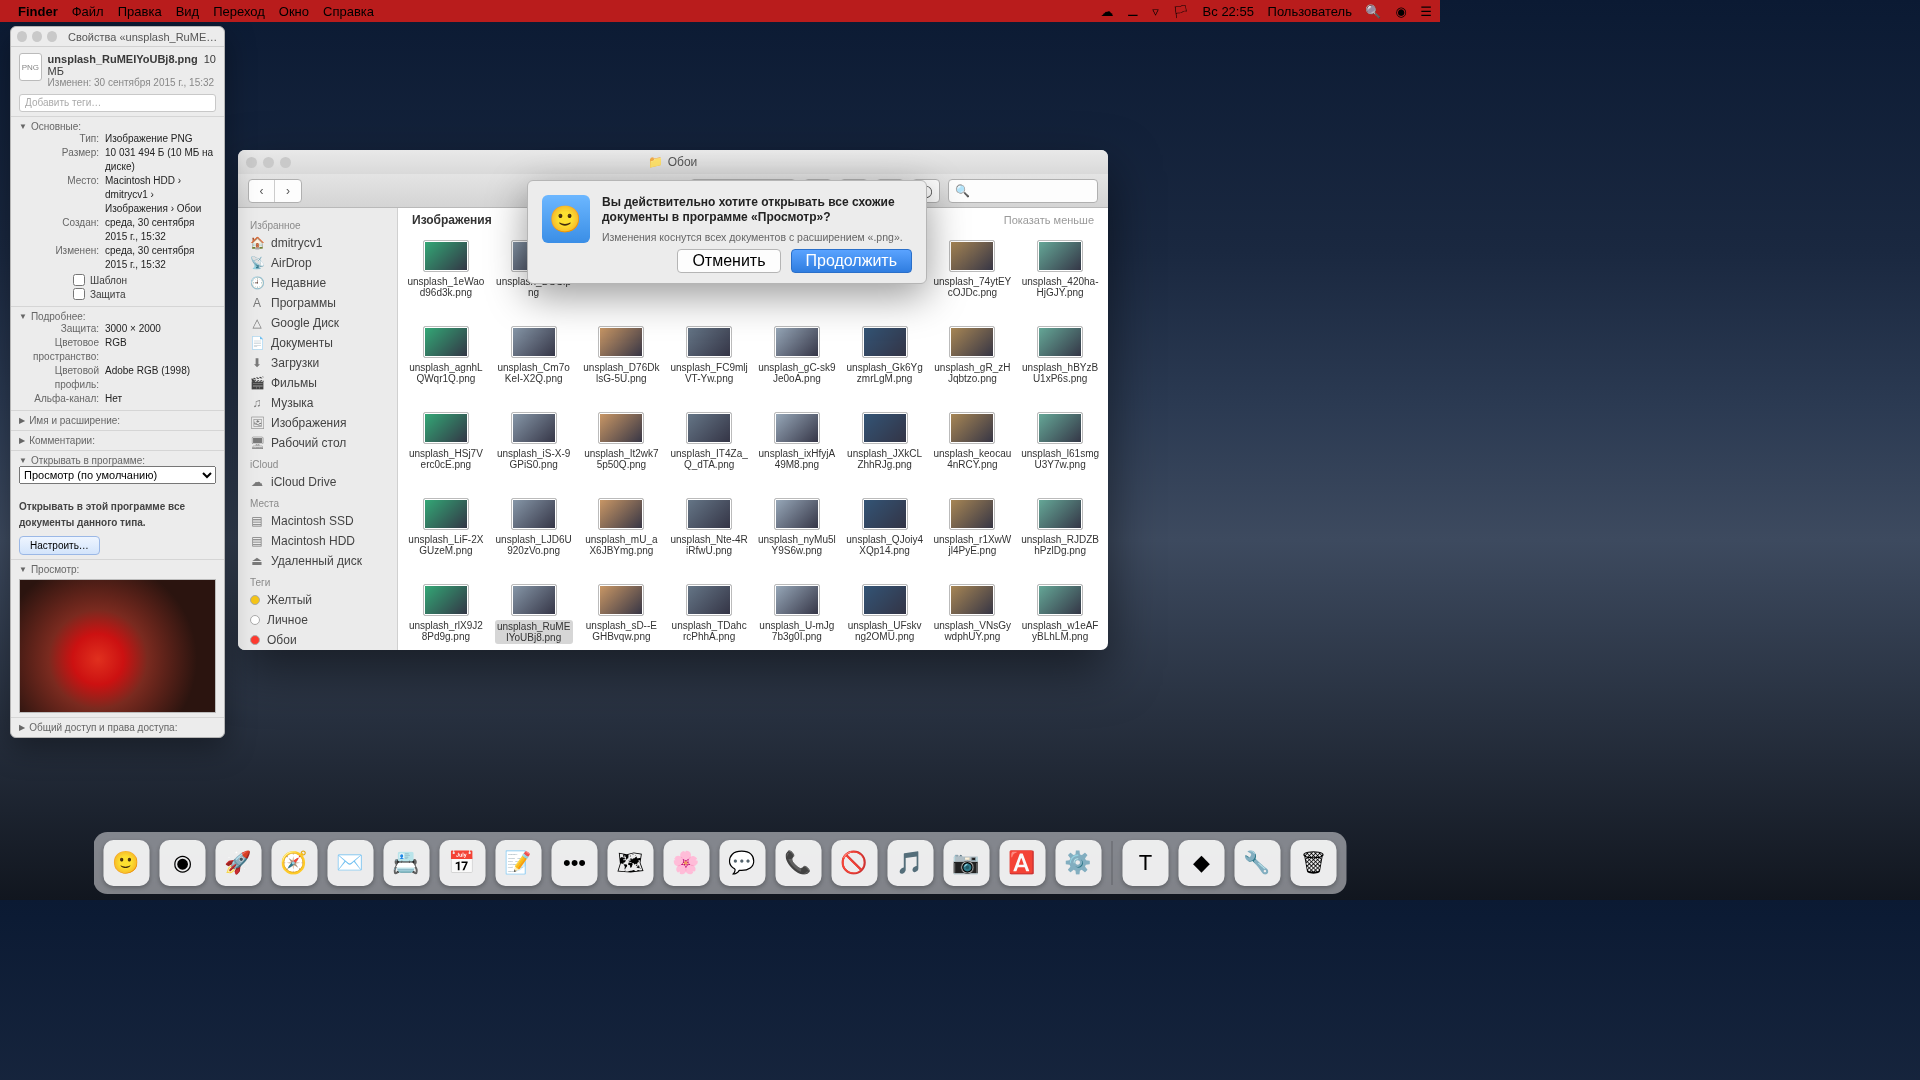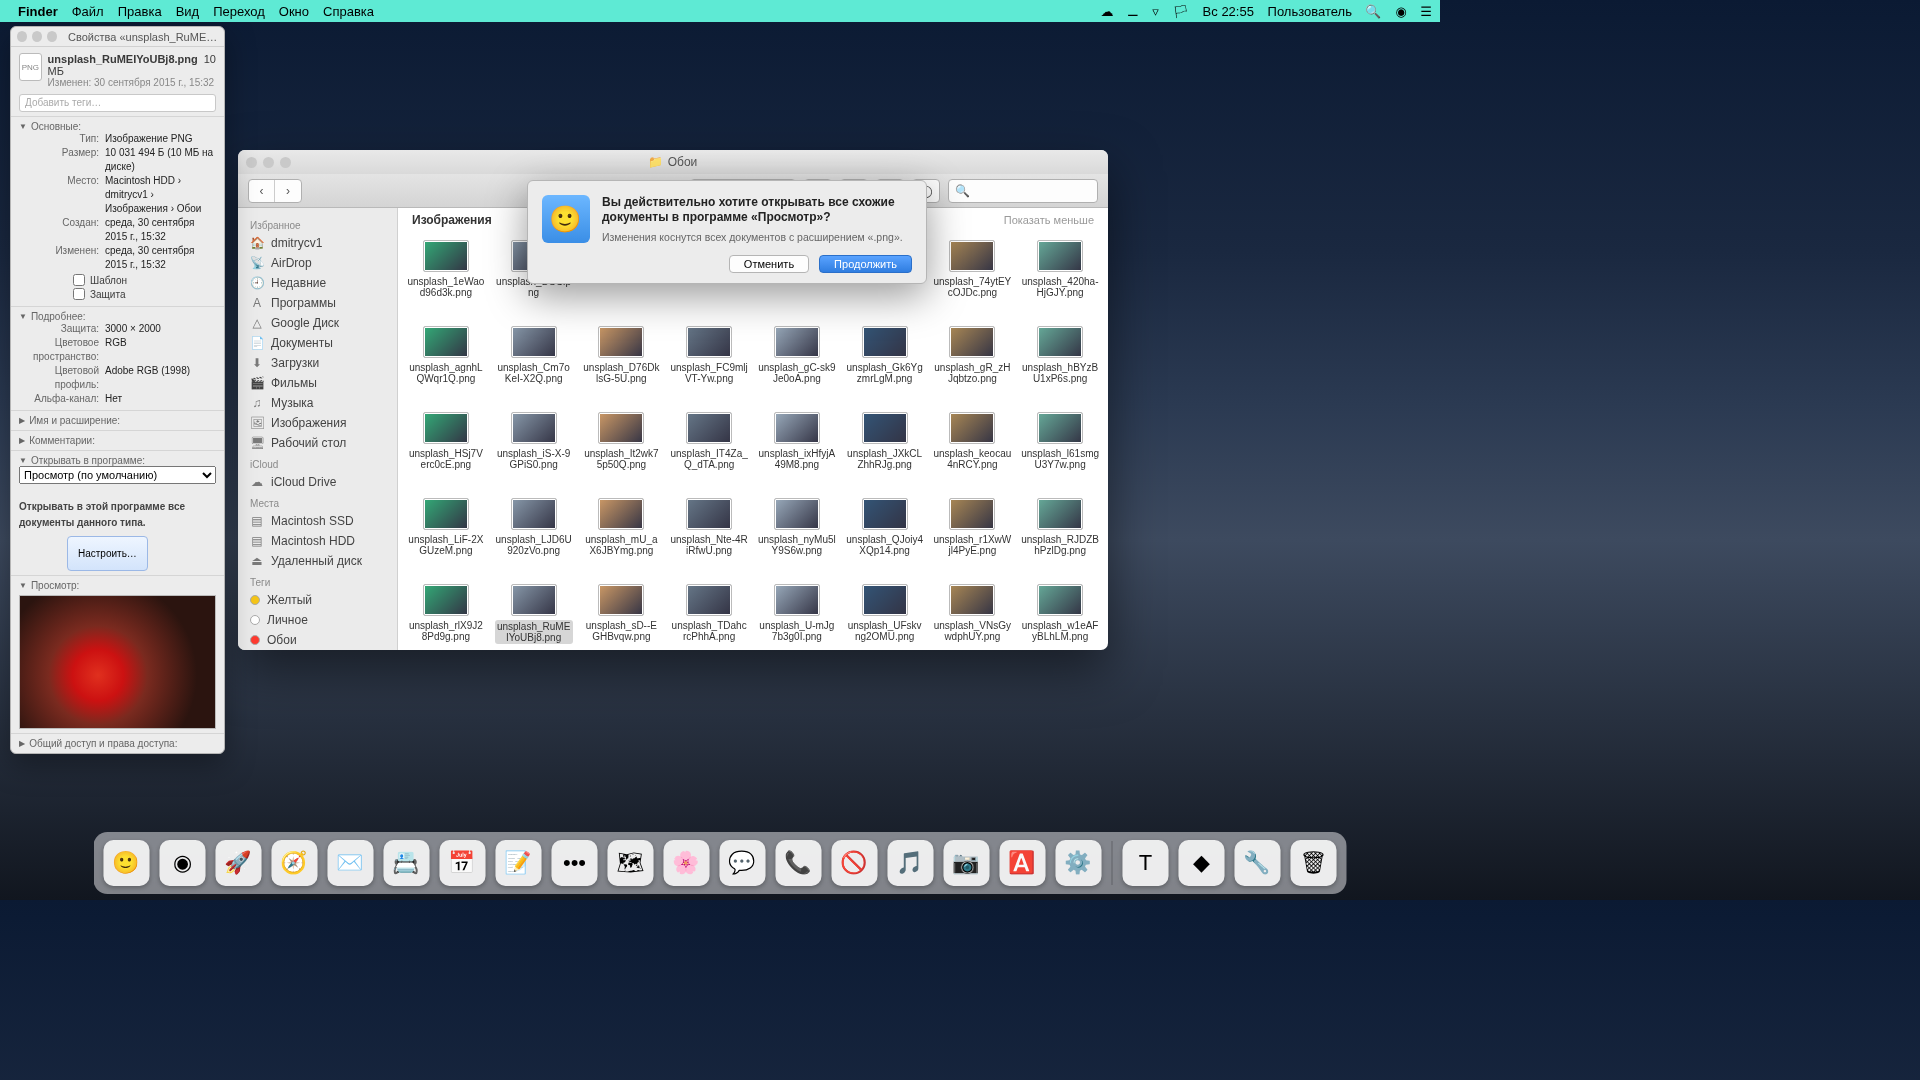--- a/index.html
+++ b/index.html
@@ -1,18 +1,18 @@
 <!DOCTYPE html>
 <html><head>
 <meta charset="utf-8">
 <style>
   * { box-sizing: border-box; margin: 0; padding: 0; font-family: -apple-system, "Helvetica Neue", Arial, sans-serif; }
   body { width: 1440px; height: 900px; overflow: hidden; position: relative; background: linear-gradient(180deg,#0b1a33 0%,#1a2840 28%,#2b3a52 45%,#3d4a5f 60%,#11161f 100%); }
   
-  .menubar { position:absolute; top:0; left:0; right:0; height:22px; background:#5eead4; display:flex; align-items:center; font-size:13px; color:#000; padding:0 8px; z-index:100; }
+  .menubar { position:absolute; top:0; left:0; right:0; height:22px; background:#b91c1c; display:flex; align-items:center; font-size:13px; color:#000; padding:0 8px; z-index:100; }
   .menubar .apple { margin-right:10px; font-size:14px; }
   .menubar .app { font-weight:600; margin-right:14px; }
   .menubar .m { margin-right:14px; }
   .menubar .spacer { flex:1; }
   .menubar .status > * { margin-left:10px; display:inline-flex; align-items:center; }
   
   .info { position:absolute; top:26px; left:10px; width:215px; background:#ececec; border:1px solid #b5b5b5; border-radius:6px; box-shadow:0 10px 30px rgba(0,0,0,.35); font-size:11px; color:#3a3a3a; z-index:30; }
   .info .titlebar { height:20px; display:flex; align-items:center; padding:0 6px; gap:5px; border-bottom:1px solid #d0d0d0; }
   .tl { width:11px; height:11px; border-radius:50%; background:#c9c9c9; }
   .info .titlebar .t { font-size:11px; color:#555; margin-left:6px; white-space:nowrap; overflow:hidden; text-overflow:ellipsis; }
@@ -25,21 +25,21 @@
   .sect { border-top:1px solid #d5d5d5; padding:4px 8px; }
   .sect .shead { font-size:10px; color:#666; display:flex; align-items:center; gap:4px; }
   .sect .shead .tri { font-size:8px; }
   .kv { display:flex; font-size:10px; line-height:14px; }
   .kv .k { width:86px; text-align:right; color:#666; padding-right:6px; }
   .kv .v { flex:1; color:#222; }
   .chk { display:flex; align-items:center; gap:5px; font-size:10px; margin:2px 0 2px 54px; }
   .chk input { width:12px; height:12px; }
   .openwith select { width:100%; font-size:11px; height:18px; }
   .openwith .note { font-size:10px; color:#444; margin-top:15px; line-height:16px;font-weight:bold; }
-  .btn-sm { margin-top:5px; font-size:10px; padding:11px 10px; border-radius:4px; border:1px solid #9bb8e6; background:linear-gradient(#eef5ff,#d3e4fb);margin-left:48px; }
+  .btn-sm { margin-top:5px; font-size:10px; padding:3px 10px; border-radius:4px; border:1px solid #9bb8e6; background:linear-gradient(#eef5ff,#d3e4fb); }
   .preview { width:100%; aspect-ratio:191/130; background:radial-gradient(circle at 40% 60%, #e0301e 0%, #c11 18%, #7a2a1f 35%, #2b140f 70%); border:1px solid #bbb; margin-top:4px; }
   
   .finder { position:absolute; top:150px; left:238px; width:870px; height:500px; background:#fff; border-radius:7px; box-shadow:0 20px 50px rgba(0,0,0,.5); overflow:hidden; z-index:20; }
   .finder .titlebar2 { height:24px; background:linear-gradient(#e9e9e9,#d9d9d9); display:flex; align-items:center; justify-content:center; font-size:12px; color:#555; position:relative; }
   .finder .traffic { position:absolute; left:8px; display:flex; gap:6px; }
   .finder .traffic .d { width:11px; height:11px; border-radius:50%; background:#c9c9c9; }
   .finder .toolbar { height:34px; background:linear-gradient(#e4e4e4,#d4d4d4); border-bottom:1px solid #b9b9b9; display:flex; align-items:center; padding:0 10px; gap:8px; }
   .seg { display:flex; border:1px solid #b0b0b0; border-radius:4px; overflow:hidden; background:#fdfdfd; }
   .seg .b { width:26px; height:22px; display:flex; align-items:center; justify-content:center; font-size:12px; color:#555; border-right:1px solid #ccc; }
   .seg .b:last-child { border-right:none; }
@@ -58,21 +58,21 @@
   .cell { display:flex; flex-direction:column; align-items:center; justify-content:flex-start; font-size:10px; color:#333; padding-top:2px; }
   .cell .th { width:46px; height:32px; background:linear-gradient(135deg,#8aa 0%,#678 100%); border:1px solid #bbb; border-radius:2px; margin-bottom:4px; box-shadow:0 0 0 1px #fff inset; }
   .cell .nm { text-align:center; width:78px; line-height:11px; word-break:break-all; }
   .cell.sel .nm { background:#d6d6d6; border-radius:3px; padding:1px 2px; }
   
   .dialog { position:absolute; top:180px; left:527px; width:400px; background:#ececec; border:1px solid #b5b5b5; border-radius:6px; box-shadow:0 12px 40px rgba(0,0,0,.4); z-index:50; padding:14px 14px 12px 14px; display:flex; gap:12px; }
   .dialog .icon { width:48px; height:48px; background:linear-gradient(#6cb7ff,#3a8ee6); border-radius:6px; display:flex; align-items:center; justify-content:center; font-size:26px; }
   .dialog .txt .h { font-size:12px; font-weight:600; color:#222; line-height:15px; }
   .dialog .txt .s { font-size:10.5px; color:#666; margin-top:6px; }
   .dialog .btns { position:absolute; right:14px; bottom:10px; display:flex; gap:10px; }
-  .dialog .btns button { font-size:11px; padding:2px 14px; border-radius:4px; border:1px solid #b5b5b5; background:#fdfdfd; }
+  .dialog .btns button { font-size:16px; padding:2px 14px; border-radius:4px; border:1px solid #b5b5b5; background:#fdfdfd; }
   .dialog .btns .primary { background:linear-gradient(#5aa3ff,#2f7de0); color:#fff; border-color:#2a6fc9; }
   
   .dock { position:absolute; bottom:6px; left:50%; transform:translateX(-50%); height:62px; background:rgba(220,220,224,.55); border-radius:14px; padding:4px 10px; display:flex; align-items:center; gap:10px; backdrop-filter:blur(6px); z-index:10; }
   .dock .app { width:46px; height:46px; border-radius:10px; display:flex; align-items:center; justify-content:center; font-size:22px; background:rgba(255,255,255,.85); box-shadow:0 2px 4px rgba(0,0,0,.25); }
   .dock .sep { width:1px; height:44px; background:rgba(0,0,0,.25); }
 </style>
 </head>
 <body>
 
 <div class="menubar">

